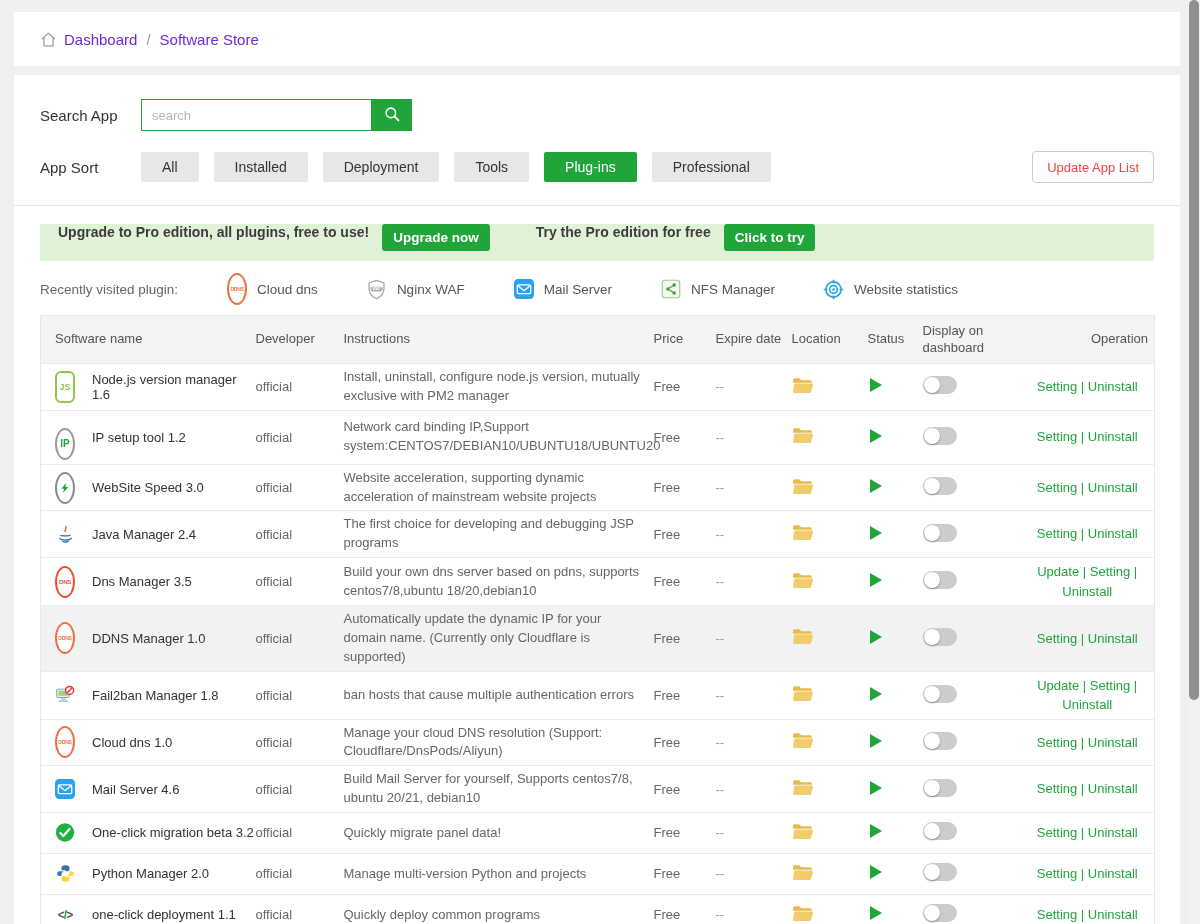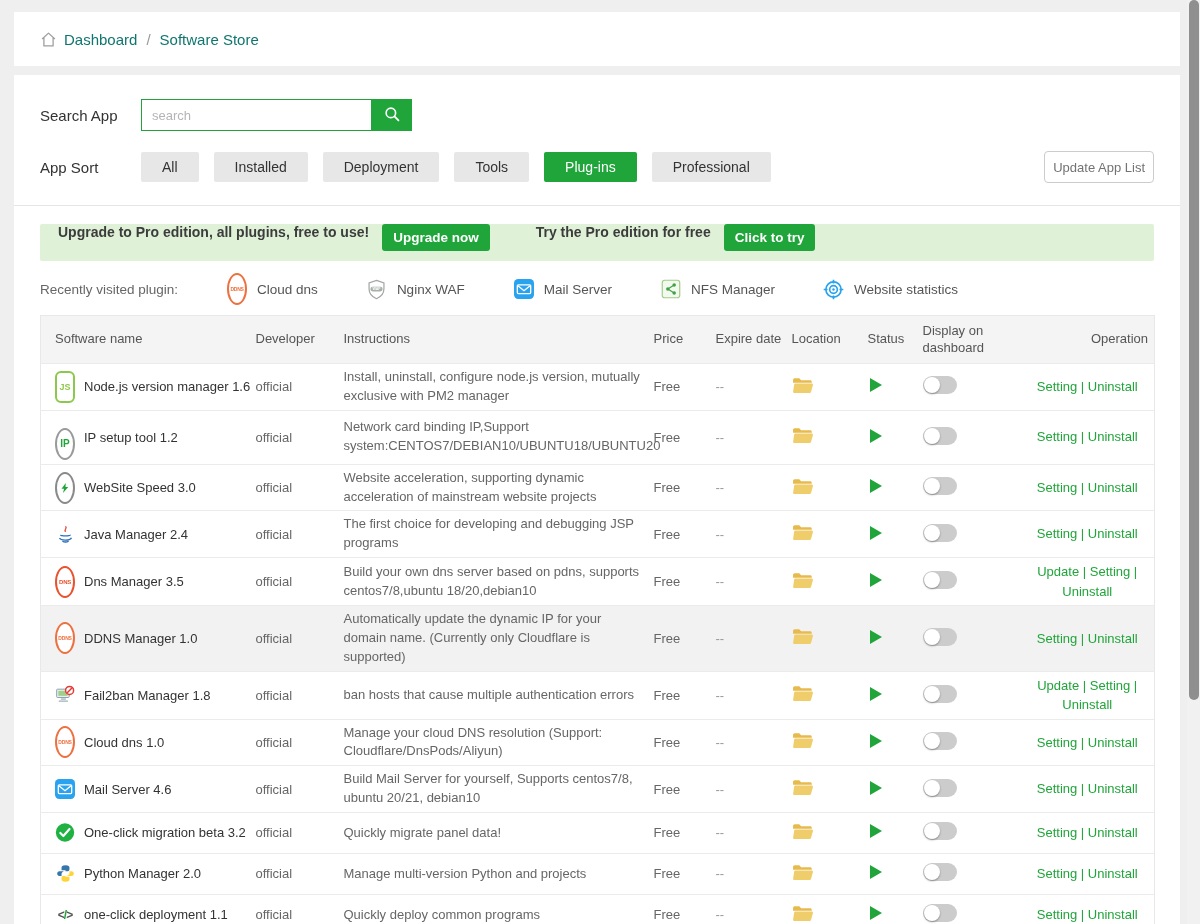--- a/index.html
+++ b/index.html
@@ -6,38 +6,38 @@
   html,body { width:1200px; height:924px; overflow:hidden; }
   body { background:#efefef; font-family:"Liberation Sans", sans-serif; color:#333; position:relative; }
 
   .page { position:absolute; left:14px; top:12px; width:1166px; }
 
   
   .topbar { background:#fff; height:54px; display:flex; align-items:center; padding:0 26px; }
   .crumb { display:flex; align-items:center; font-size:15px; color:#333; }
   .crumb .home { display:inline-flex; margin-right:7px; }
   .crumb .sep { color:#999; margin:0 9px; }
-  .crumb a { color:#0f766e; text-decoration:none; }
+  .crumb a { color:#6d28d9; text-decoration:none; }
 
   
   .panel { background:#fff; margin-top:9px; padding:24px 26px 0 26px; min-height:850px; }
 
   .form-row { display:flex; align-items:center; }
   .form-label { width:101px; font-size:15px; color:#333; flex:0 0 101px; }
 
   .search-wrap { display:flex; align-items:stretch; height:32px; }
   .search-input { width:230px; border:1px solid #20a53a; border-right:none; padding:0 10px; font-size:13px; color:#333; outline:none; font-family:"Liberation Sans",sans-serif; }
   .search-input::placeholder { color:#b5b5b5; }
   .search-btn { width:41px; background:#20a53a; border:none; display:flex; align-items:center; justify-content:center; cursor:pointer; }
 
   .sort-row { margin-top:20px; }
   .sort-btns { display:flex; align-items:flex-end; gap:15px; flex:1; }
   .sort-btn { height:30px; padding:0 21px; background:#e7e7e7; border:none; border-radius:2px; font-size:14px; color:#333; cursor:pointer; font-family:"Liberation Sans",sans-serif; white-space:nowrap; }
   .sort-btn.active { background:#20a53a; color:#fff; }
-  .update-btn { margin-left:auto; height:32px; padding:0 8px; background:#fff; border:1px solid #ccc; border-radius:4px; font-size:13px; color:#737373; cursor:pointer; font-family:"Liberation Sans",sans-serif; }
+  .update-btn { margin-left:auto; height:32px; padding:0 14px; background:#fff; border:1px solid #ccc; border-radius:4px; font-size:13px; color:#ef4444; cursor:pointer; font-family:"Liberation Sans",sans-serif; }
 
   .divider { border-bottom:1px solid #e5e5e5; margin:22px -26px 0 -26px; }
 
   .banner { margin-top:18px; background:#dff1d7; border-radius:2px; height:37px; display:flex; align-items:flex-start; padding:0 18px; }
   .banner .msg { font-size:14px; font-weight:bold; color:#3c3c3c; }
   .banner .msg2 { margin-left:46px; }
   .banner-btn { margin-left:13px; height:27px; padding:0 11px; background:#20a53a; color:#fff; border:none; border-radius:3px; font-size:13.5px; font-weight:bold; cursor:pointer; font-family:"Liberation Sans",sans-serif; }
 
   .recent-row { margin-top:17px; display:flex; align-items:center; font-size:13.5px; color:#666; }
   .recent-item { display:flex; align-items:center; margin-left:48px; cursor:pointer; color:#555; }
@@ -47,21 +47,21 @@
   table { margin-top:15px; width:100%; border-collapse:collapse; table-layout:fixed; border:1px solid #e8e8e8; }
   col.c-name{width:215px} col.c-dev{width:88px} col.c-instr{width:310px} col.c-price{width:62px}
   col.c-exp{width:76px} col.c-loc{width:76px} col.c-status{width:55px} col.c-disp{width:100px} col.c-op{width:132px}
   thead th { background:#f4f4f4; height:48px; font-size:13px; font-weight:normal; color:#555; text-align:left; padding:0; line-height:1.3; }
   thead th.first { padding-left:14px; }
   thead th.right { text-align:right; padding-right:6px; }
   tbody td { border-top:1px solid #ebebeb; font-size:13px; color:#666; height:40px; padding:4px 0; vertical-align:middle; }
   tbody td.first { padding-left:14px; }
   tr.highlight td { background:#f2f2f2; }
   .name-cell { display:flex; align-items:center; gap:9px; }
-  .name-cell .app-name { color:#333; }
+  .name-cell .app-name { color:#333;margin-left:8px; }
   .instr { line-height:1.45; padding-right:12px; }
   .expire { color:#999; }
   .op-cell { text-align:center; line-height:1.5; padding-right:2px; }
   .op-link { color:#20a53a; text-decoration:none; cursor:pointer; }
   .op-sep { color:#20a53a; }
 
   
   .ic { width:20px; height:32px; display:inline-flex; align-items:center; justify-content:center; flex:0 0 20px; font-weight:bold; }
   .ic-node { border:2px solid #8cc84b; border-radius:6px; color:#8cc84b; font-size:9px; background:#fff; }
   .ic-ip { border:2px solid #9a9a9a; border-radius:50%; color:#21a53a; font-size:10px; background:#fff;margin-top:13px; }

